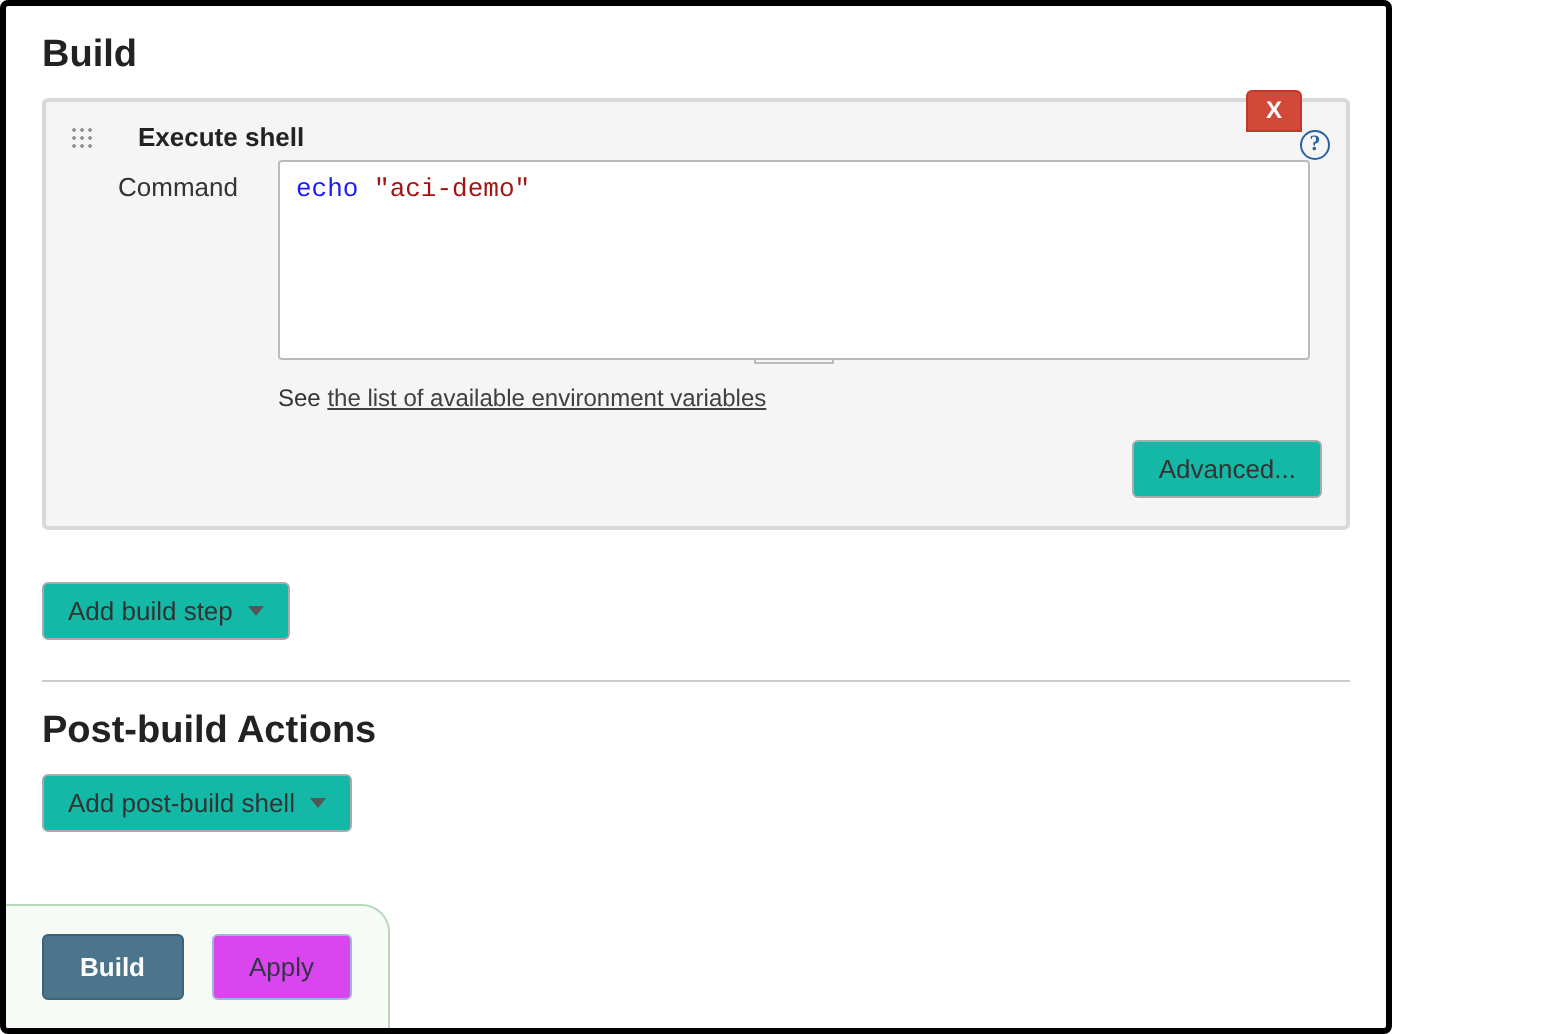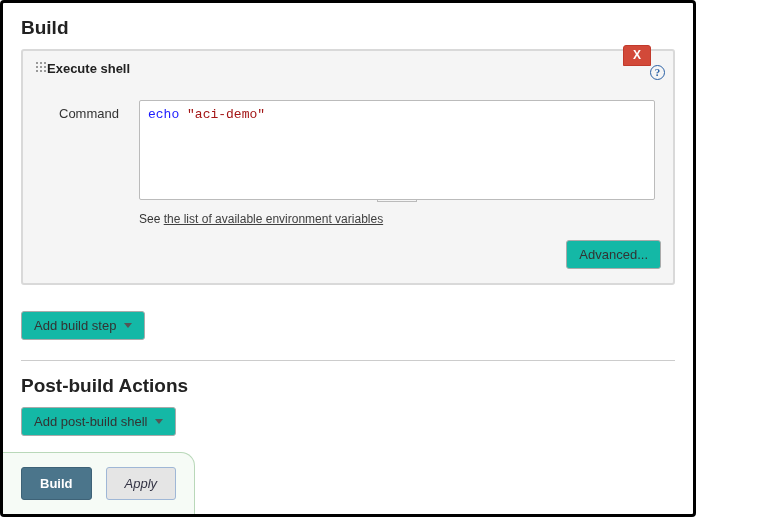--- a/index.html
+++ b/index.html
@@ -57,22 +57,23 @@
     color: #2a60a5;
     font-size: 11px;
     font-weight: bold;
     text-align: center;
     line-height: 13px;
     cursor: pointer;
     font-family: Georgia, serif;
   }
   .step-header {
     display: flex;
-    gap: 0;
-    margin-bottom: 24px;
+    align-items: center;
+    gap: 22px;
+    margin-bottom: 4px;
   }
   .grip {
     width: 12px;
     height: 12px;
     background-image: radial-gradient(#999 1px, transparent 1px);
     background-size: 4px 4px;
     background-position: 0 0;
     cursor: move;
   }
   .step-title {
@@ -176,28 +177,27 @@
     background: #4b758b;
     border: 1px solid #3e6277;
     color: #fff;
     font-weight: bold;
     font-size: 13px;
     padding: 8px 18px;
     border-radius: 3px;
     cursor: pointer;
   }
   .btn-secondary {
-    background: #e5e5e5;
+    background: #d946ef;
     border: 1px solid #9fb7d6;
     color: #334;
     font-size: 13px;
     padding: 8px 18px;
     border-radius: 3px;
     cursor: pointer;
-    font-style: italic;
   }
 </style>
 </head>
 <body>
 
 <div class="frame">
 
   <h2 class="section-title">Build</h2>
 
   <div class="build-step-box">

